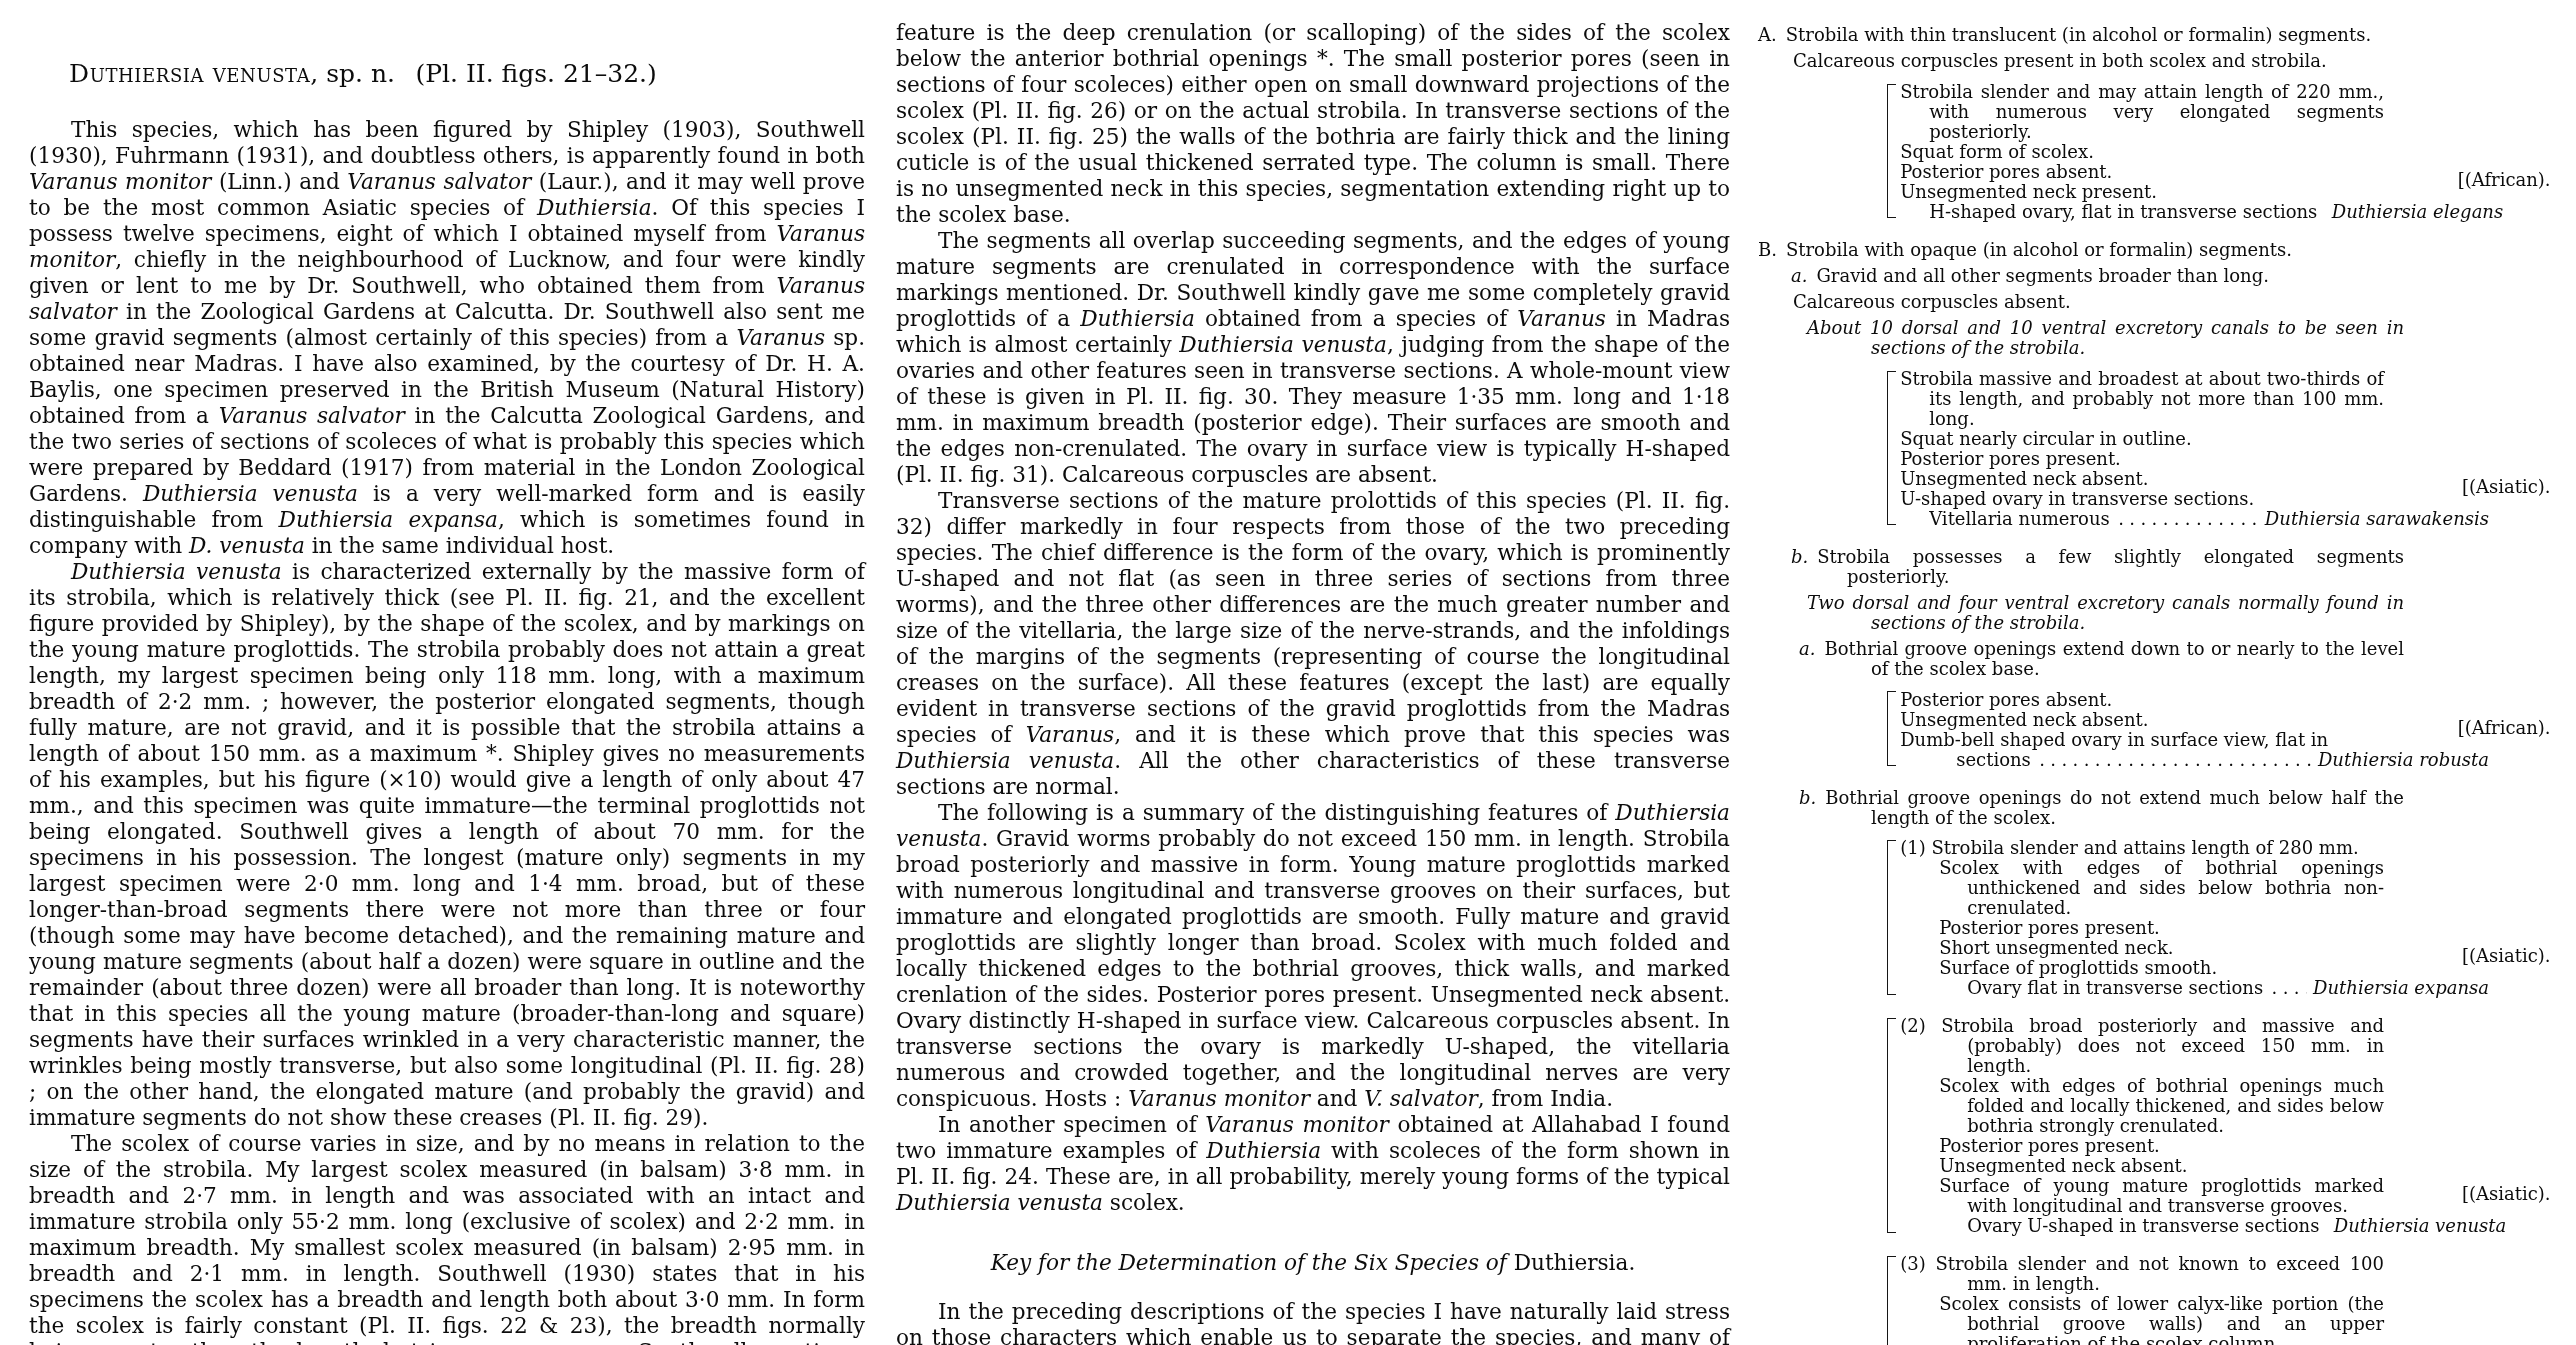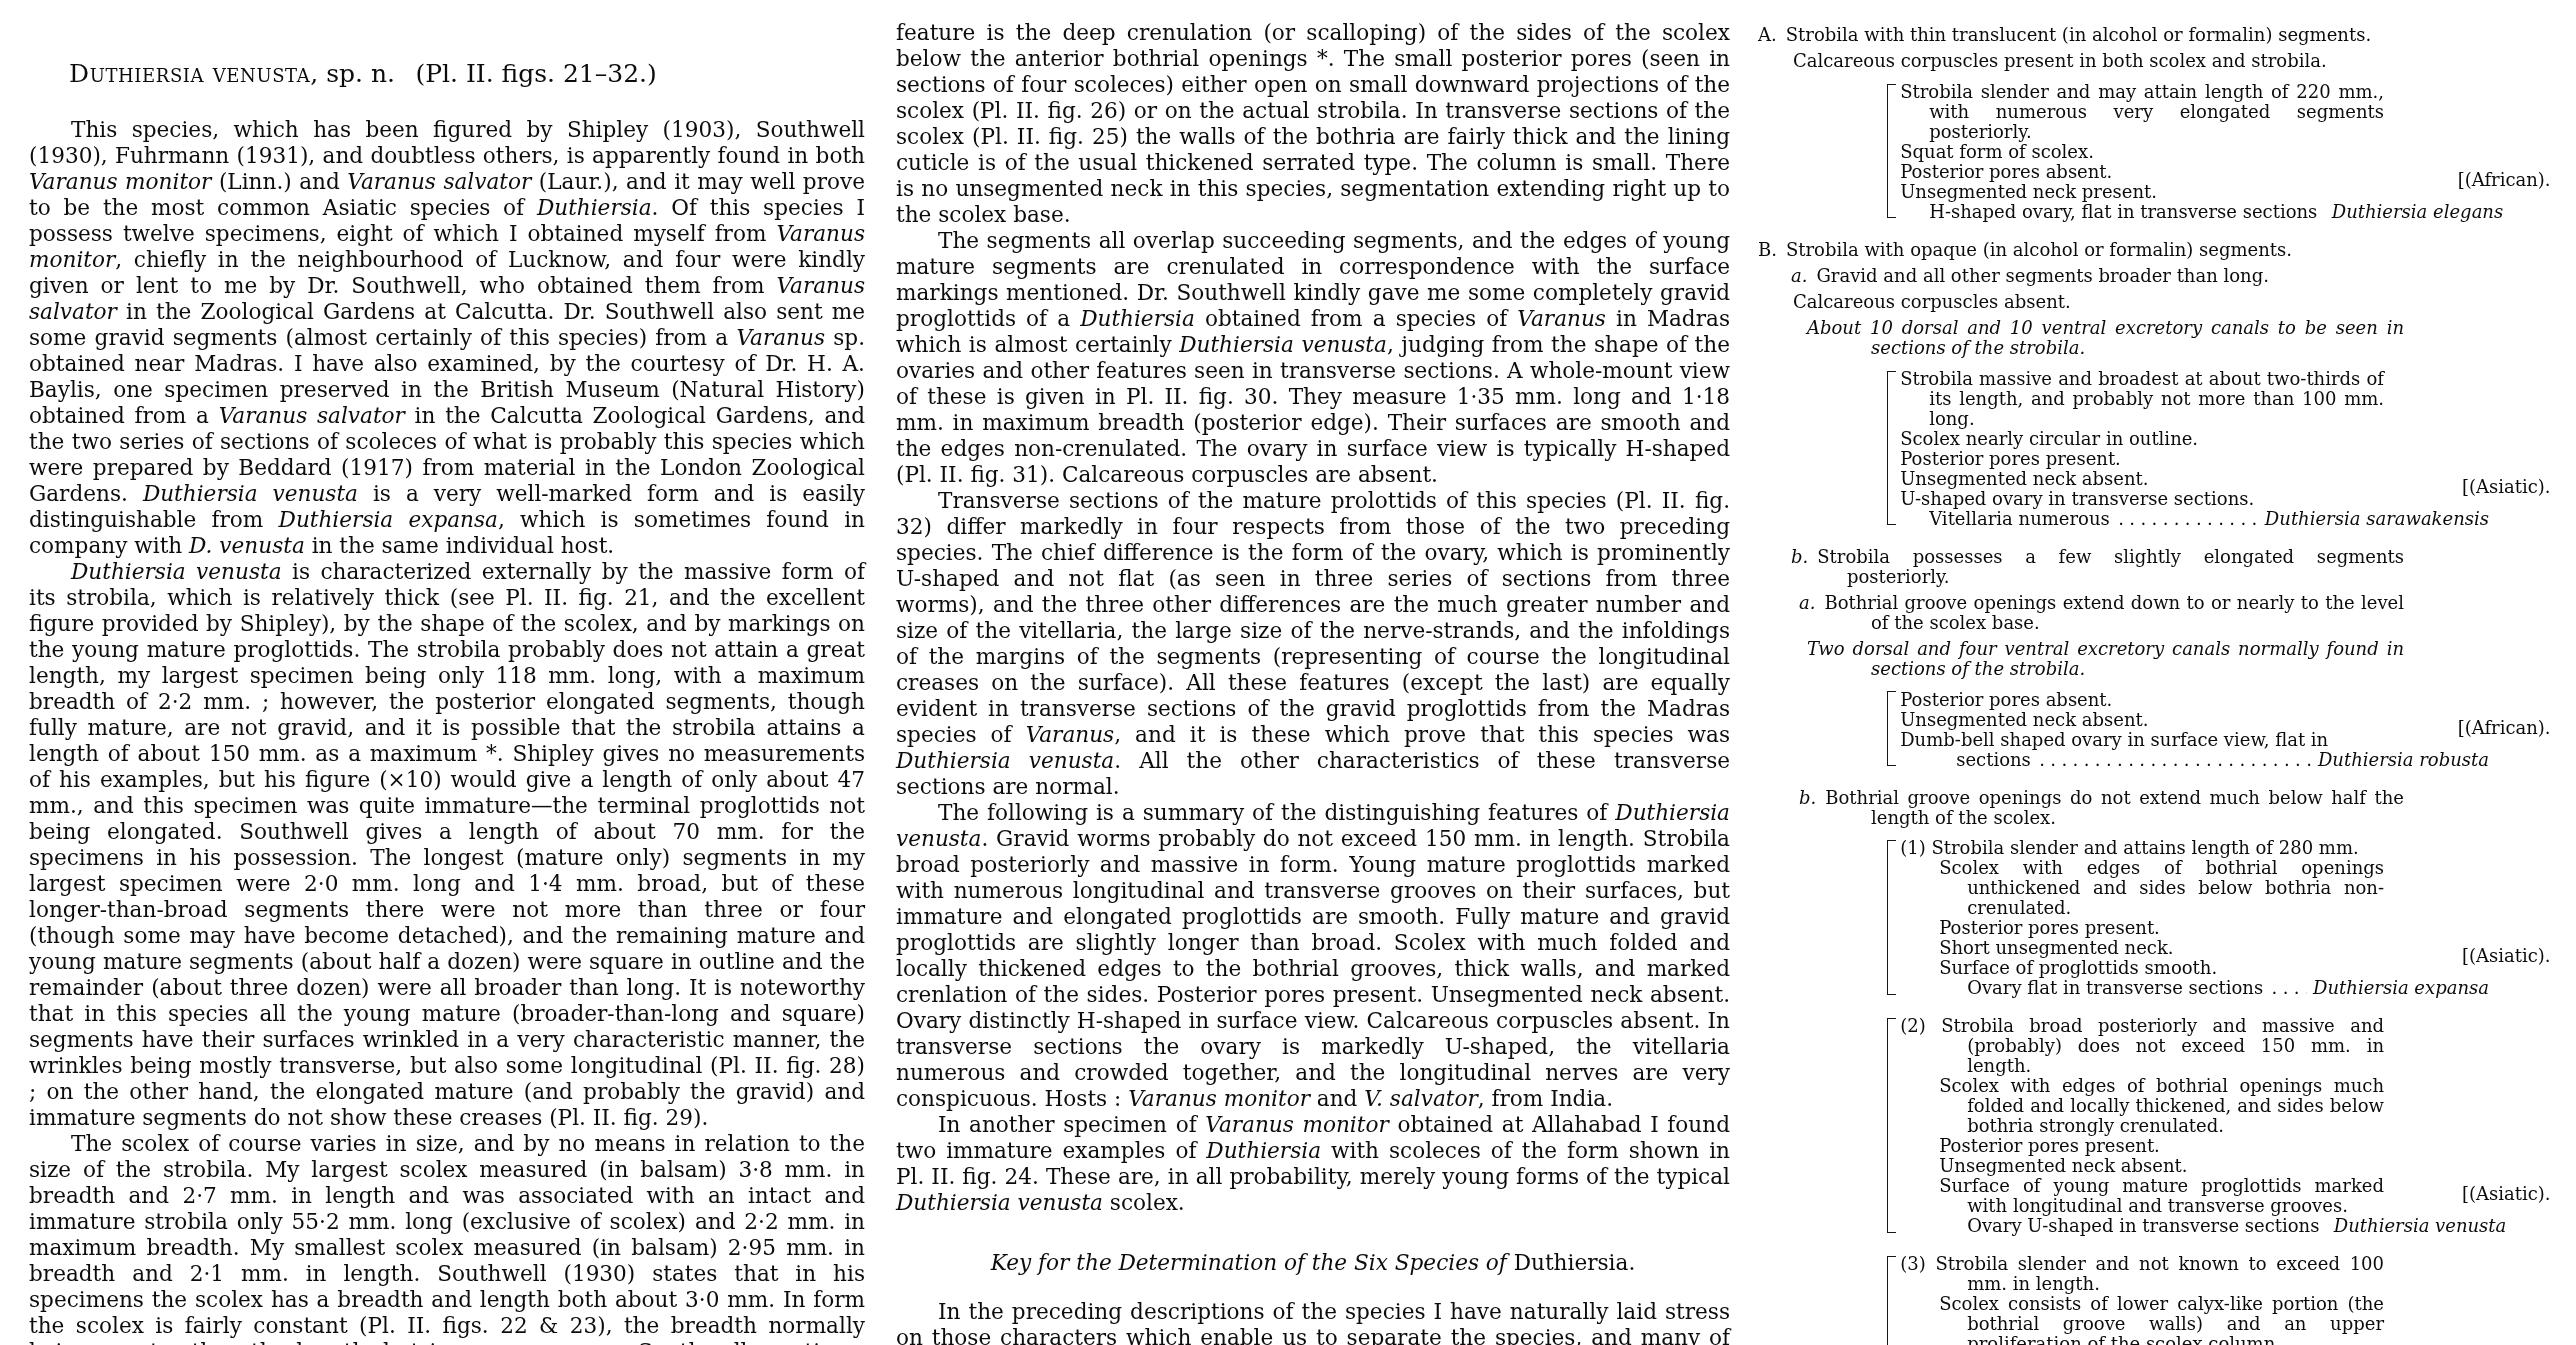--- a/index.html
+++ b/index.html
@@ -107,33 +107,33 @@
           <span class="leader">....</span>
           <span class="spname">Duthiersia elegans</span>
         </div>
       </div>
       <div class="kentry e0"><span class="klabel">B.</span> <span>Strobila with opaque (in alcohol or formalin) segments.</span></div>
       <div class="kentry e1b"><span class="klabel it">a.</span> <span>Gravid and all other segments broader than long.</span></div>
       <div class="kentry e1"><span>Calcareous corpuscles absent.</span></div>
       <div class="kentry e2"><span>About 10 dorsal and 10 ventral excretory canals to be seen in sections of the strobila.</span></div>
       <div class="kgroup">
         <div class="kline"><span>Strobila massive and broadest at about two-thirds of its length, and probably not more than 100 mm. long.</span></div>
-        <div class="kline"><span>Scolex nearly circular in outline.</span></div>
+        <div class="kline"><span>Squat nearly circular in outline.</span></div>
         <div class="kline"><span>Posterior pores present.</span></div>
         <div class="kline"><span>Unsegmented neck absent.</span></div>
         <div class="kline"><span>U-shaped ovary in transverse sections.</span><span class="regionlabel">[(Asiatic).</span></div>
         <div class="kline spec">
           <span class="ktext"><span>Vitellaria numerous</span></span>
           <span class="leader">......................</span>
           <span class="spname">Duthiersia sarawakensis</span>
         </div>
       </div>
       <div class="kentry e1b"><span class="klabel it">b.</span> <span>Strobila possesses a few slightly elongated segments posteriorly.</span></div>
+      <div class="kentry e2"><span>Two dorsal and four ventral excretory canals normally found in sections of the strobila.</span></div>
       <div class="kentry e2b"><span class="klabel it">a.</span> <span>Bothrial groove openings extend down to or nearly to the level of the scolex base.</span></div>
-      <div class="kentry e2"><span>Two dorsal and four ventral excretory canals normally found in sections of the strobila.</span></div>
       <div class="kgroup">
         <div class="kline"><span>Posterior pores absent.</span></div>
         <div class="kline"><span>Unsegmented neck absent.</span></div>
         <div class="kline"><span>Dumb-bell shaped ovary in surface view, flat in</span><span class="regionlabel">[(African).</span></div>
         <div class="kline spec cont">
           <span class="ktext"><span>sections</span></span>
           <span class="leader">..................................</span>
           <span class="spname">Duthiersia robusta</span>
         </div>
       </div>

